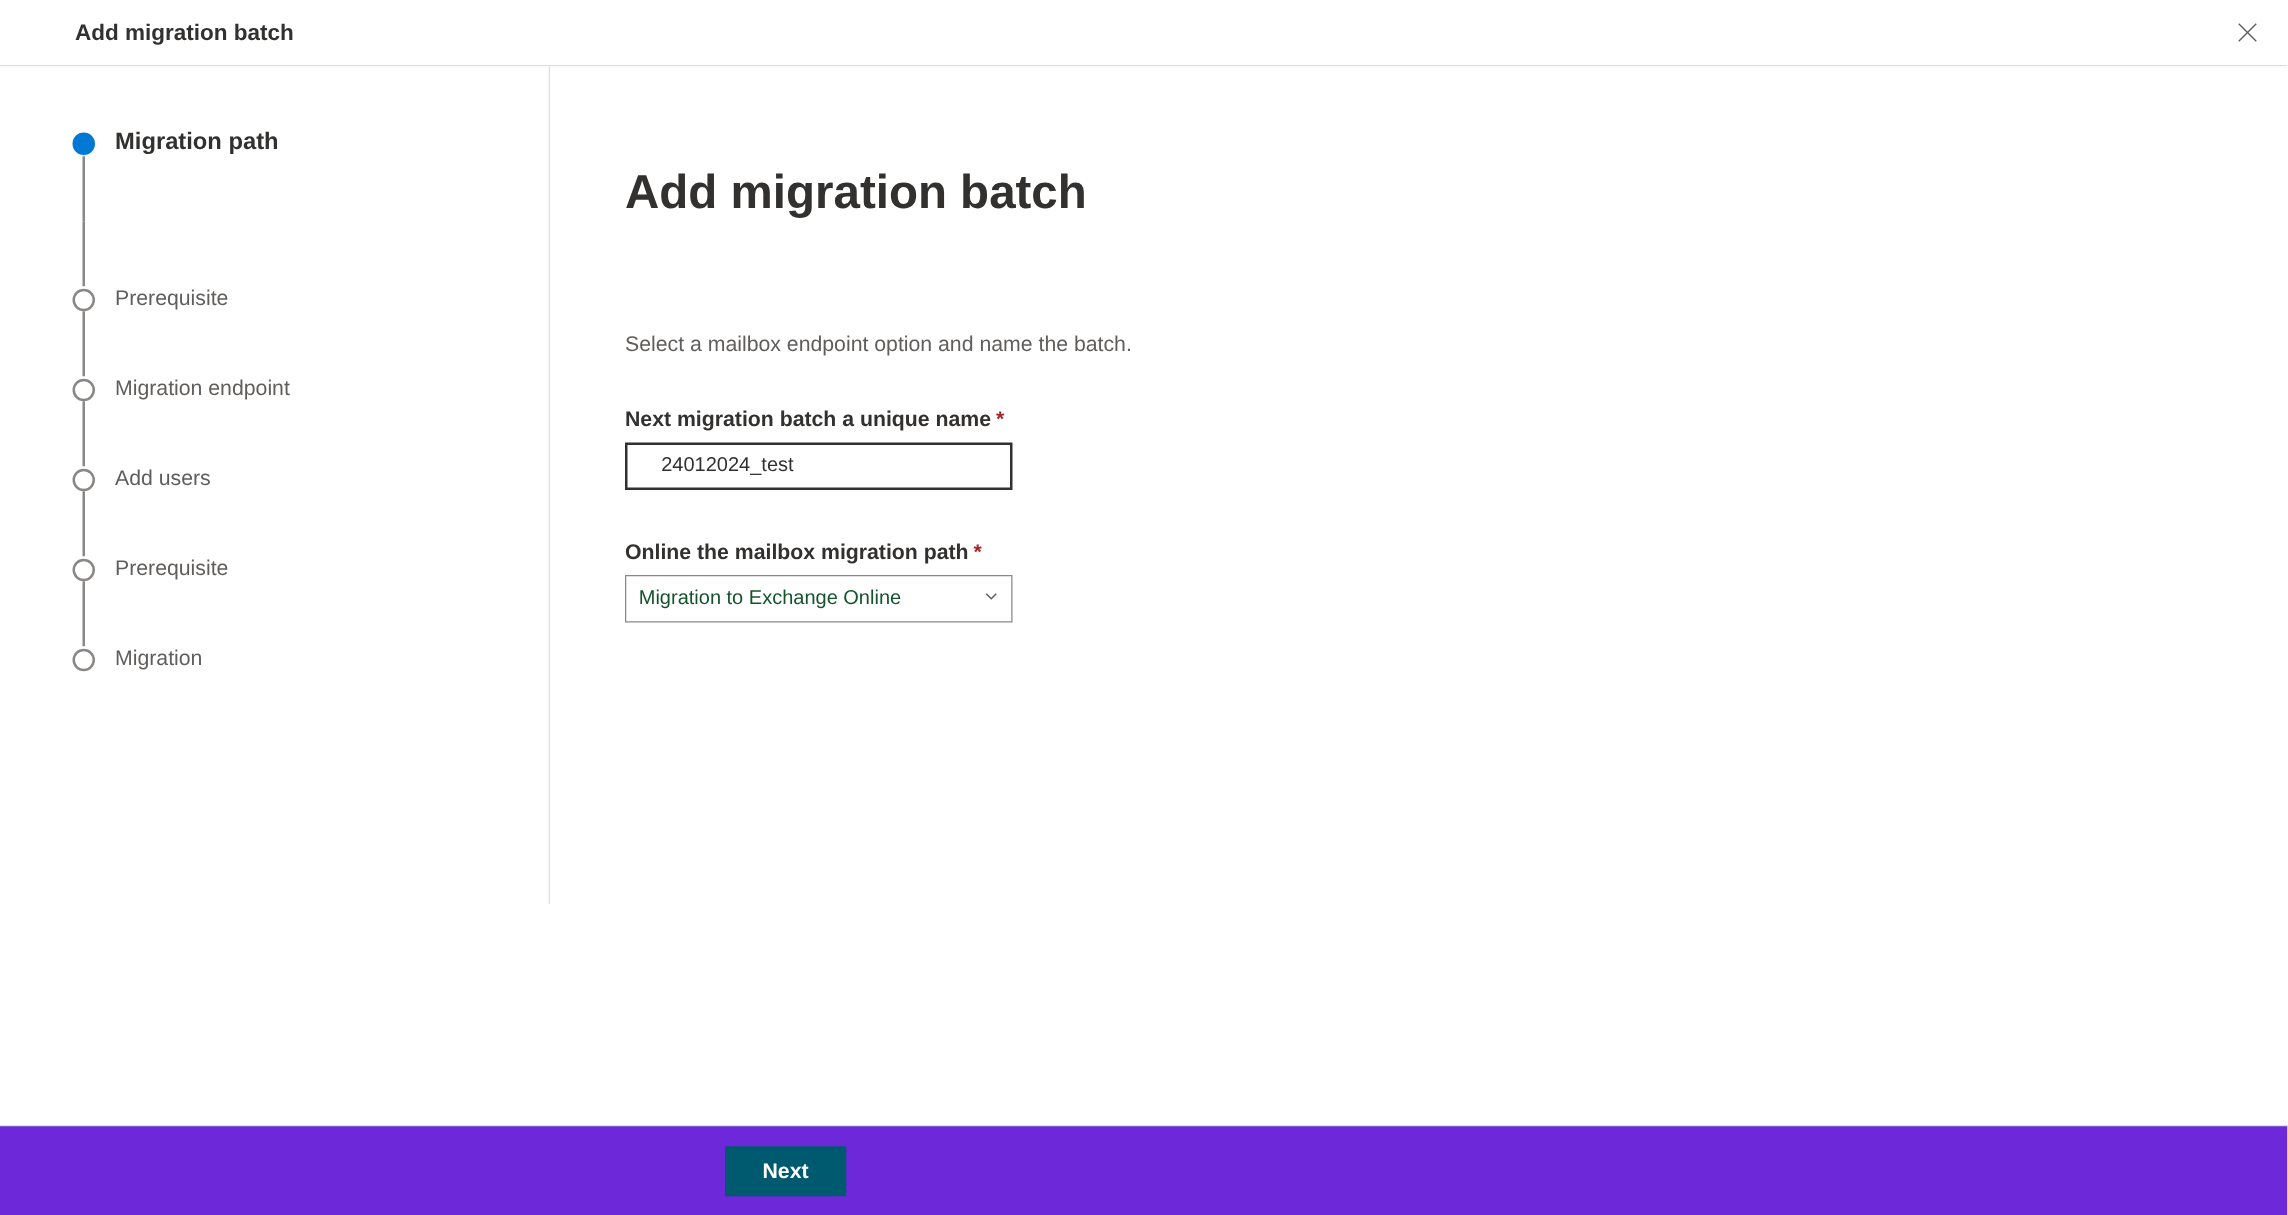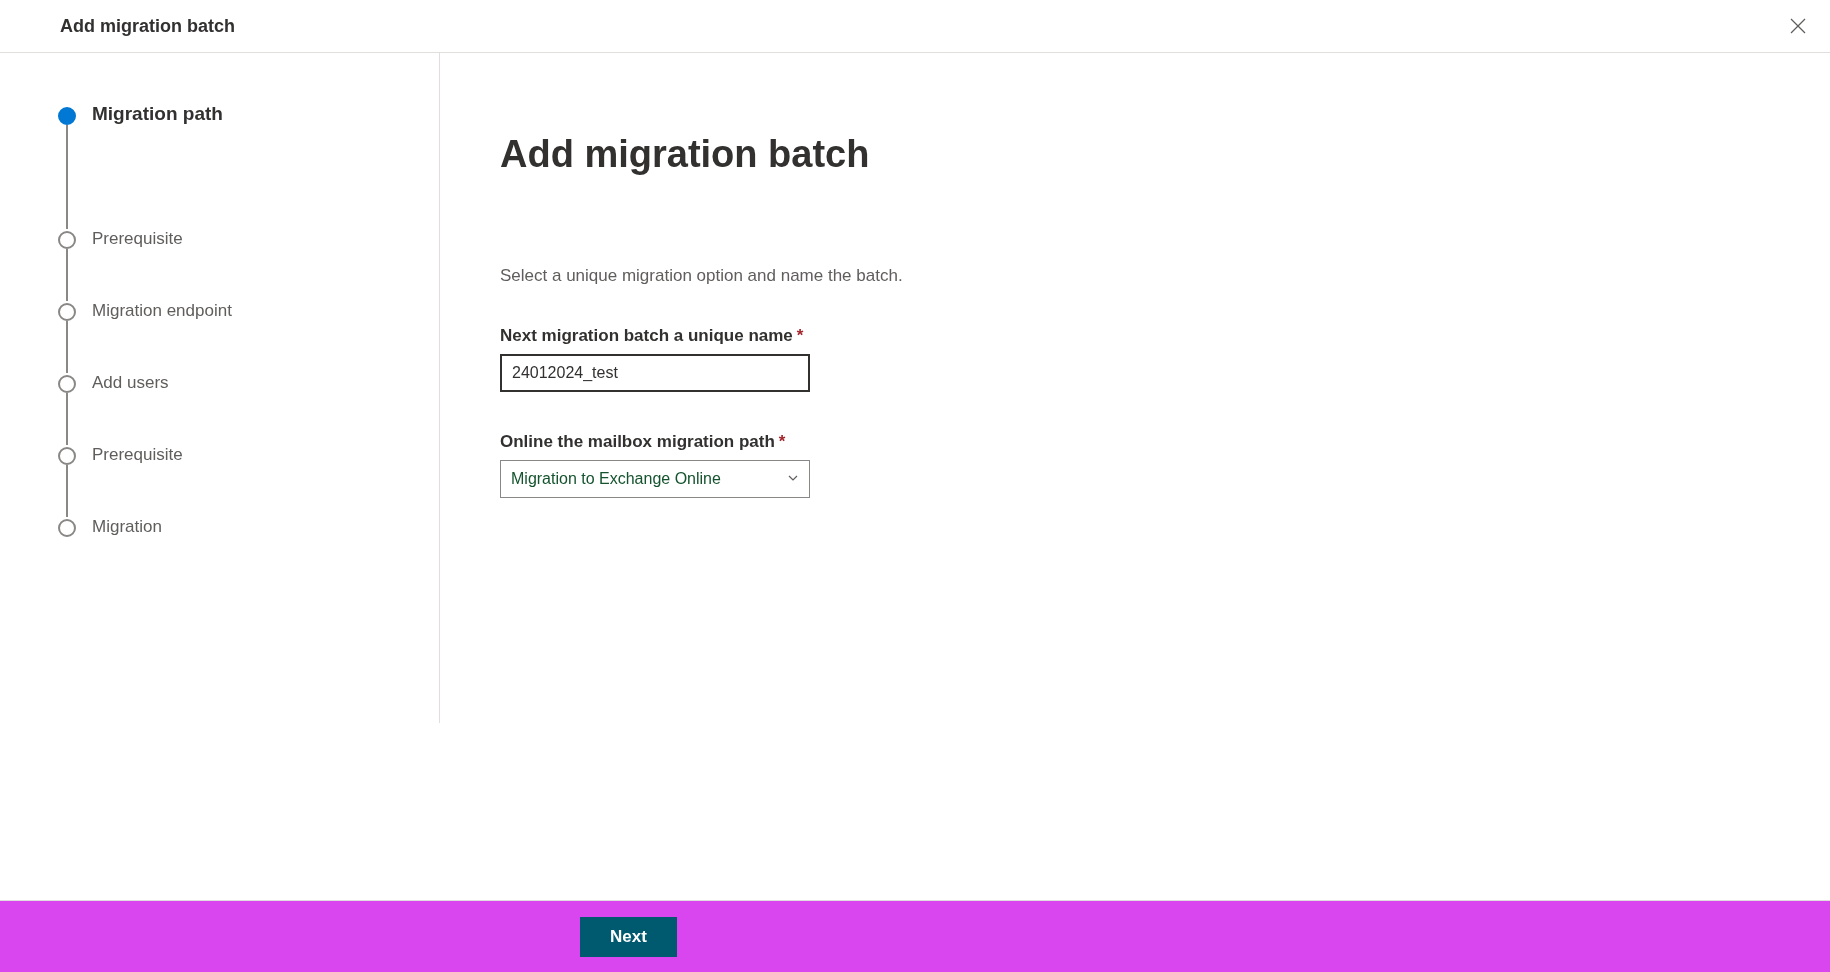--- a/index.html
+++ b/index.html
@@ -48,21 +48,21 @@
     .sidebar {
       width: 440px;
       border-right: 1px solid #e1dfdd;
       padding: 50px 0 0 58px;
     }
     .steps {
       list-style: none;
     }
     .step {
       display: flex;
-      align-items: flex-end;
+      align-items: center;
       position: relative;
       cursor: pointer;
     }
     .step-indicator {
       width: 18px;
       height: 18px;
       border-radius: 50%;
       border: 2px solid #8a8886;
       background: #ffffff;
       margin-right: 16px;
@@ -119,21 +119,21 @@
       margin-bottom: 8px;
     }
     .required {
       color: #a4262c;
       margin-left: 4px;
     }
     .text-input {
       width: 310px;
       height: 38px;
       border: 2px solid #323130;
-      padding: 0 10px;
+      padding: 0 27px;
       font-size: 16px;
       color: #323130;
       font-family: inherit;
       outline: none;
     }
     .select-wrapper {
       position: relative;
       width: 310px;
     }
     .select-input {
@@ -155,21 +155,21 @@
     .footer {
       position: absolute;
       bottom: 0;
       left: 0;
       right: 0;
       height: 72px;
       border-top: 1px solid #e1dfdd;
       display: flex;
       align-items: center;
       padding-left: 580px;
-      background: #d946ef;
+      background: #6d28d9;
     }
     .next-btn {
       background: #005a6f;
       color: #ffffff;
       border: none;
       padding: 10px 30px;
       font-size: 17px;
       font-weight: 600;
       cursor: pointer;
       font-family: inherit;
@@ -219,21 +219,21 @@
       <div class="step-connector"></div>
       <li class="step">
         <span class="step-indicator"></span>
         <span class="step-label">Migration</span>
       </li>
     </ul>
   </div>
 
   <div class="main-content">
     <h1 class="page-title">Add migration batch</h1>
-    <p class="description">Select a unique migration option and name the batch.</p>
+    <p class="description">Select a mailbox endpoint option and name the batch.</p>
 
     <div class="form-group">
       <label class="form-label">
         <span>Next migration batch a unique name</span><span class="required">*</span>
       </label>
       <input type="text" class="text-input" value="24012024_test" style="">
     </div>
 
     <div class="form-group">
       <label class="form-label">

